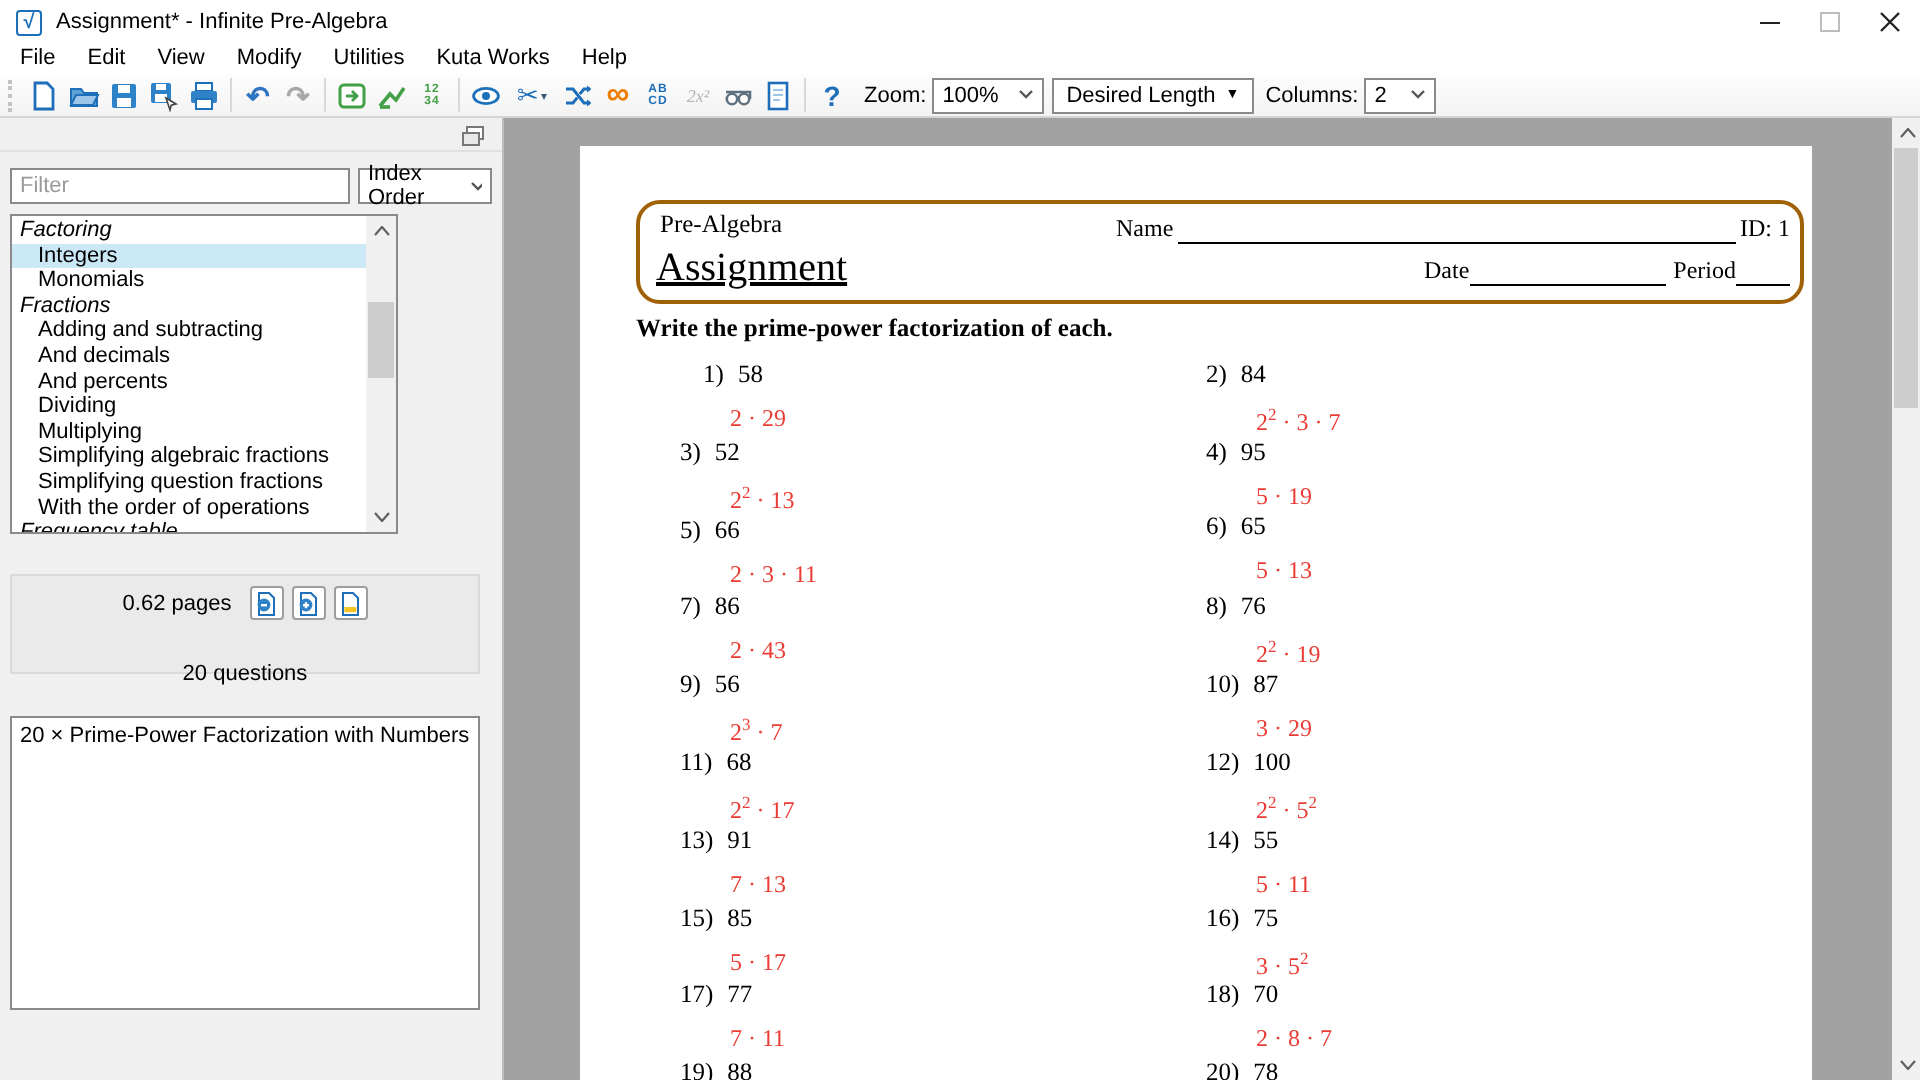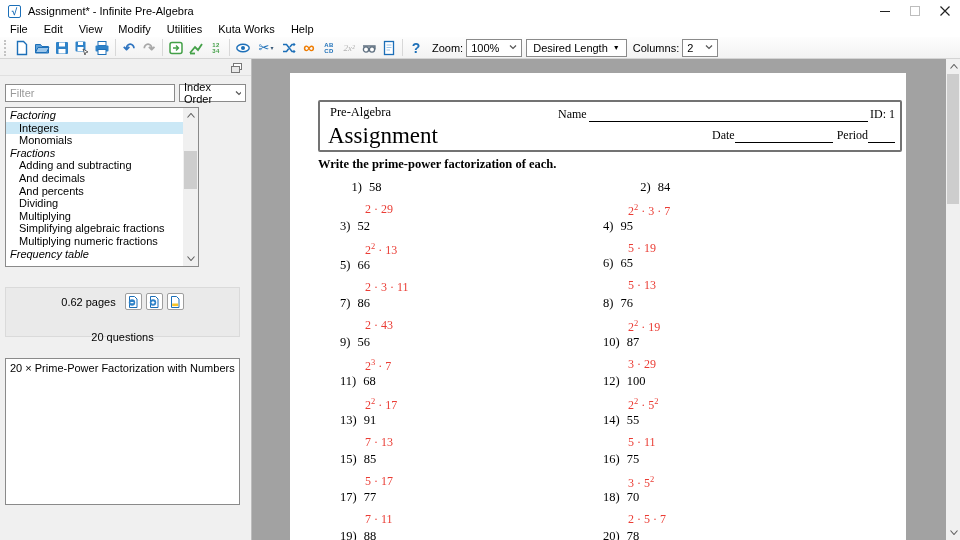--- a/index.html
+++ b/index.html
@@ -68,26 +68,26 @@
   .pinfo { font-size:11px; margin-right:5px; }
 
   .qsetlabel { position:absolute; left:6px; top:287px; font-size:11px;margin-top:43px; }
   .qsetbox { position:absolute; left:5px; top:299px; width:235px; height:147px; background:#fff; border:1px solid #8a8a8a; }
   .qsetitem { font-size:11px; padding:3px 4px; white-space:nowrap; }
 
   
   .docarea { flex:1; background:#a2a2a2; position:relative; overflow:hidden; }
   .page { position:absolute; left:38px; top:14px; width:616px; height:620px; background:#fff;
           font-family:"Liberation Serif", serif; color:#000; }
-  .selbox { position:absolute; left:28px; top:27px; width:584px; height:52px; border:2px solid #737373; border-radius:2px;text-align:center; }
+  .selbox { position:absolute; left:28px; top:27px; width:584px; height:52px; border:2px solid #a16207; border-radius:12px;text-align:center; }
   .course { position:absolute; left:10px; top:3px; font-size:12.5px; }
   .namerow { position:absolute; left:238px; right:5px; top:5px; display:flex; align-items:flex-end; font-size:12px; }
   .blank { border-bottom:1px solid #000; height:13px; }
   .nblank { flex:1; margin:0 2px; }
-  .doctitle { position:absolute; left:8px; top:21px; font-size:23px; }
+  .doctitle { position:absolute; left:8px; top:21px; font-size:20px;text-decoration:underline; }
   .daterow { position:absolute; right:5px; bottom:7px; display:flex; align-items:flex-end; font-size:12px; }
   .dblank { width:98px; margin-right:4px; } .pblank { width:27px; }
   .instruction { position:absolute; left:28px; top:84px; font-weight:bold; font-size:12.5px; }
   .prob { position:absolute; font-size:12.5px; white-space:nowrap; }
   .pn { margin-right:7px; }
   .ans { margin-left:25px; margin-top:7px; color:#ea3c34; font-size:12px; }
   .ans sup { font-size:8.5px; }
 
   .docscroll { position:absolute; right:0; top:0; bottom:0; width:14px; background:#f0f0f0; }
   .docscroll .vthumb { left:1px; width:12px; top:15px; height:130px; }
@@ -264,21 +264,22 @@
             <div class="cat">Factoring</div>
             <div class="titem sel">Integers</div>
             <div class="titem">Monomials</div>
             <div class="cat">Fractions</div>
             <div class="titem">Adding and subtracting</div>
             <div class="titem">And decimals</div>
             <div class="titem">And percents</div>
             <div class="titem">Dividing</div>
             <div class="titem">Multiplying</div>
             <div class="titem">Simplifying algebraic fractions</div>
-            <div class="titem">Multiplying numeric fractions</div>
+            <div class="titem">Simplifying question fractions</div>
+            <div class="titem">With the order of operations</div>
             <div class="cat">Frequency table</div>
           </div>
         <div class="vscroll">
           <div class="varrow up">
             <svg width="8" height="5">
                 <path d="M0.5 4.5l3.5-4 3.5 4" fill="none" stroke="#606060" stroke-width="1.1"></path>
               </svg>
           </div>
           <div class="vthumb" style="top:43px;height:38px"></div>
           <div class="varrow down">
@@ -338,37 +339,37 @@
           <div class="daterow">
             <span>Date</span>
             <span class="blank dblank"></span>
             <span>Period</span>
             <span class="blank pblank"></span>
           </div>
         </div>
         <div class="instruction">Write the prime-power factorization of each.</div>
         <div id="problems">
             <div class="prob" style="left: 50px; top: 107px; text-align: center;"><span class="pn">1)</span><span>58</span><div class="ans">2 · 29</div></div>
-            <div class="prob" style="left: 313px; top: 107px; text-align: right;"><span class="pn">2)</span><span>84</span><div class="ans">2<sup>2</sup> · 3 · 7</div></div>
+            <div class="prob" style="left: 313px; top: 107px;"><span class="pn">2)</span><span>84</span><div class="ans">2<sup>2</sup> · 3 · 7</div></div>
             <div class="prob" style="left: 50px; top: 145.8px;"><span class="pn">3)</span><span>52</span><div class="ans">2<sup>2</sup> · 13</div></div>
             <div class="prob" style="left: 313px; top: 145.8px;"><span class="pn">4)</span><span>95</span><div class="ans">5 · 19</div></div>
             <div class="prob" style="left: 50px; top: 184.6px;"><span class="pn">5)</span><span>66</span><div class="ans">2 · 3 · 11</div></div>
             <div class="prob" style="left: 313px; top: 183px;"><span class="pn">6)</span><span>65</span><div class="ans">5 · 13</div></div>
             <div class="prob" style="left: 50px; top: 223.4px;"><span class="pn">7)</span><span>86</span><div class="ans">2 · 43</div></div>
             <div class="prob" style="left: 313px; top: 223.4px;"><span class="pn">8)</span><span>76</span><div class="ans">2<sup>2</sup> · 19</div></div>
             <div class="prob" style="left: 50px; top: 262.2px;"><span class="pn">9)</span><span>56</span><div class="ans">2<sup>3</sup> · 7</div></div>
             <div class="prob" style="left: 313px; top: 262.2px;"><span class="pn">10)</span><span>87</span><div class="ans">3 · 29</div></div>
             <div class="prob" style="left: 50px; top: 301px;"><span class="pn">11)</span><span>68</span><div class="ans">2<sup>2</sup> · 17</div></div>
             <div class="prob" style="left: 313px; top: 301px;"><span class="pn">12)</span><span>100</span><div class="ans">2<sup>2</sup> · 5<sup>2</sup></div></div>
             <div class="prob" style="left: 50px; top: 339.8px;"><span class="pn">13)</span><span>91</span><div class="ans">7 · 13</div></div>
             <div class="prob" style="left: 313px; top: 339.8px;"><span class="pn">14)</span><span>55</span><div class="ans">5 · 11</div></div>
             <div class="prob" style="left: 50px; top: 378.6px;"><span class="pn">15)</span><span>85</span><div class="ans">5 · 17</div></div>
             <div class="prob" style="left: 313px; top: 378.6px;"><span class="pn">16)</span><span>75</span><div class="ans">3 · 5<sup>2</sup></div></div>
             <div class="prob" style="left: 50px; top: 417.4px;"><span class="pn">17)</span><span>77</span><div class="ans">7 · 11</div></div>
-            <div class="prob" style="left: 313px; top: 417.4px;"><span class="pn">18)</span><span>70</span><div class="ans">2 · 5 · 7</div></div>
+            <div class="prob" style="left: 313px; top: 417.4px;"><span class="pn">18)</span><span>70</span><div class="ans">2 · 8 · 7</div></div>
             <div class="prob" style="left: 50px; top: 456.2px;"><span class="pn">19)</span><span>88</span></div>
             <div class="prob" style="left: 313px; top: 456.2px;"><span class="pn">20)</span><span>78</span></div>
           </div>
       </div>
       <div class="docscroll">
         <div class="varrow up">
           <svg width="8" height="5">
               <path d="M0.5 4.5l3.5-4 3.5 4" fill="none" stroke="#606060" stroke-width="1.1"></path>
             </svg>
         </div>

